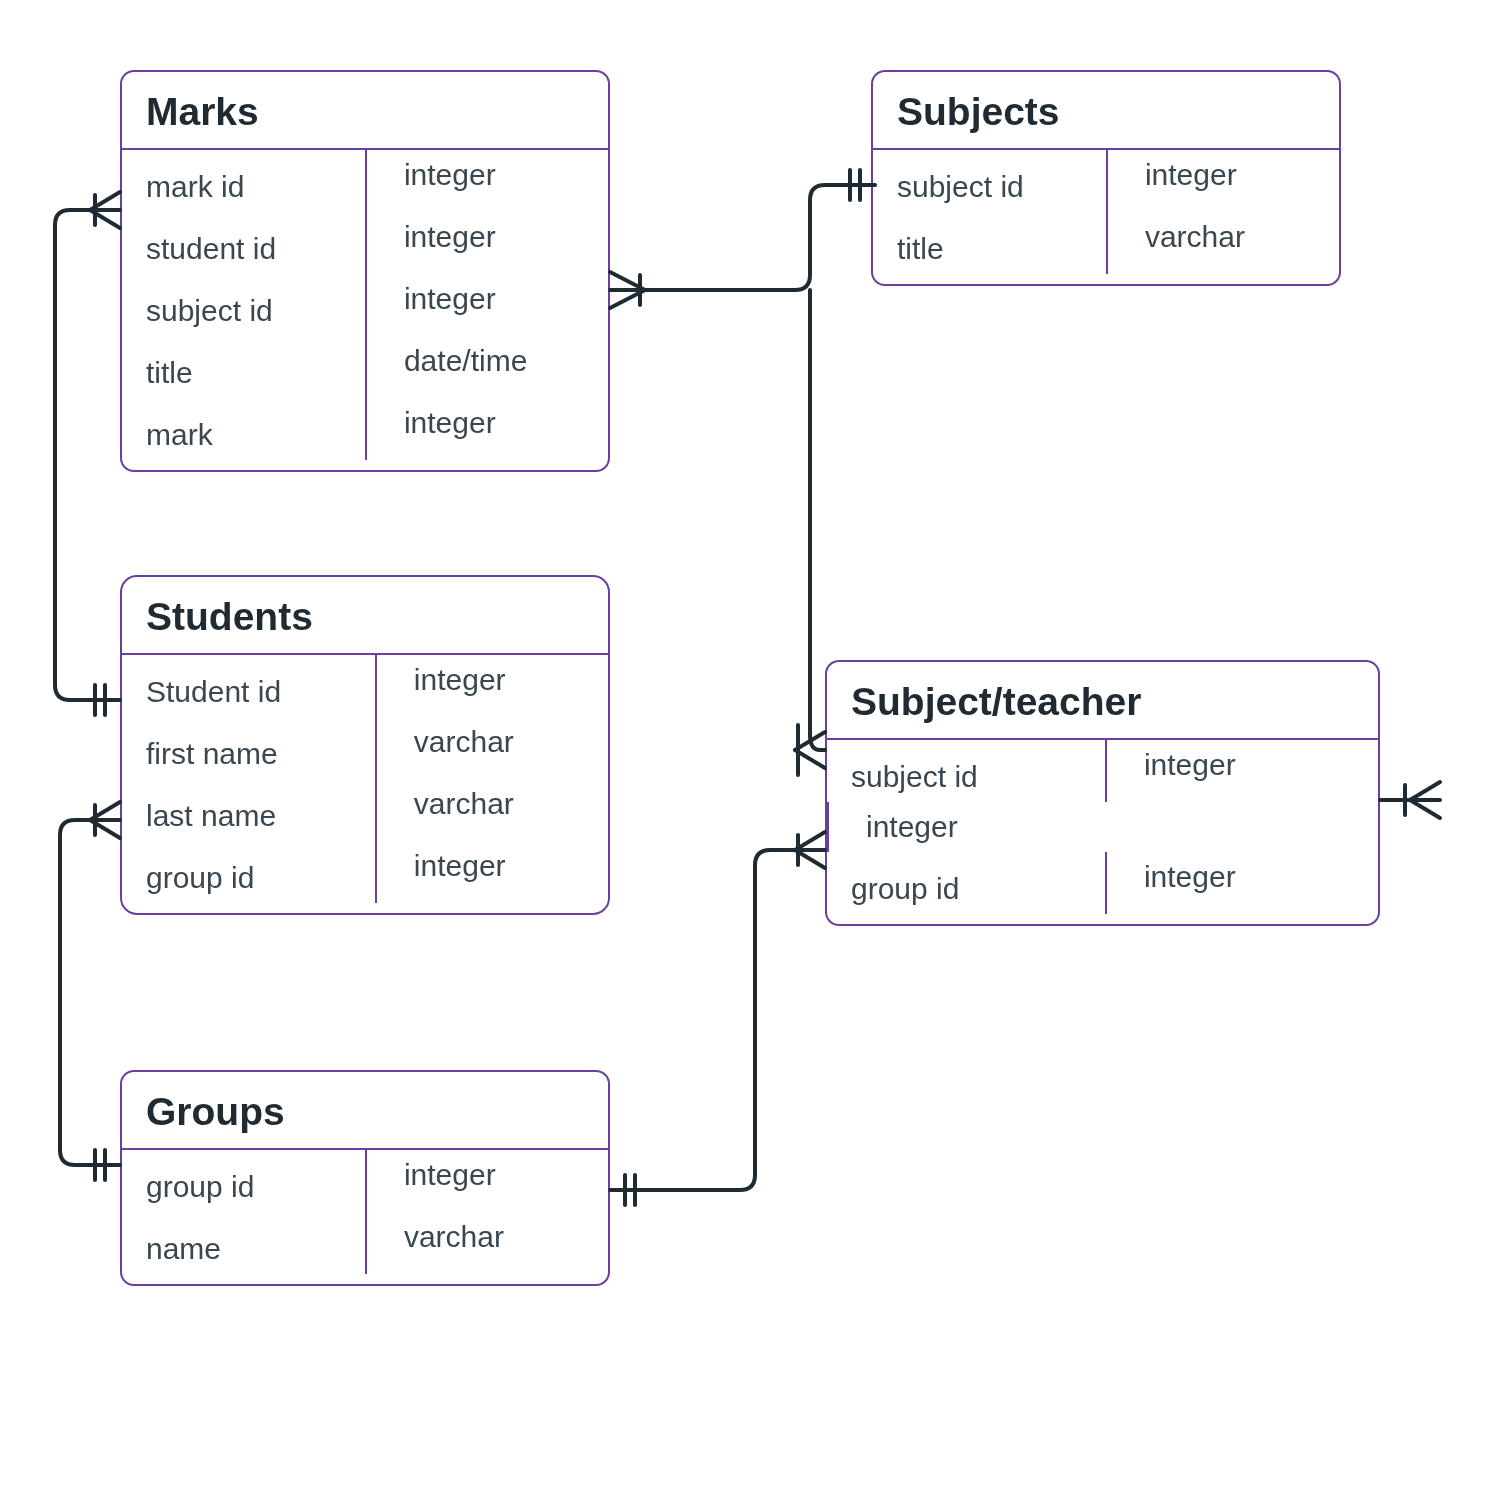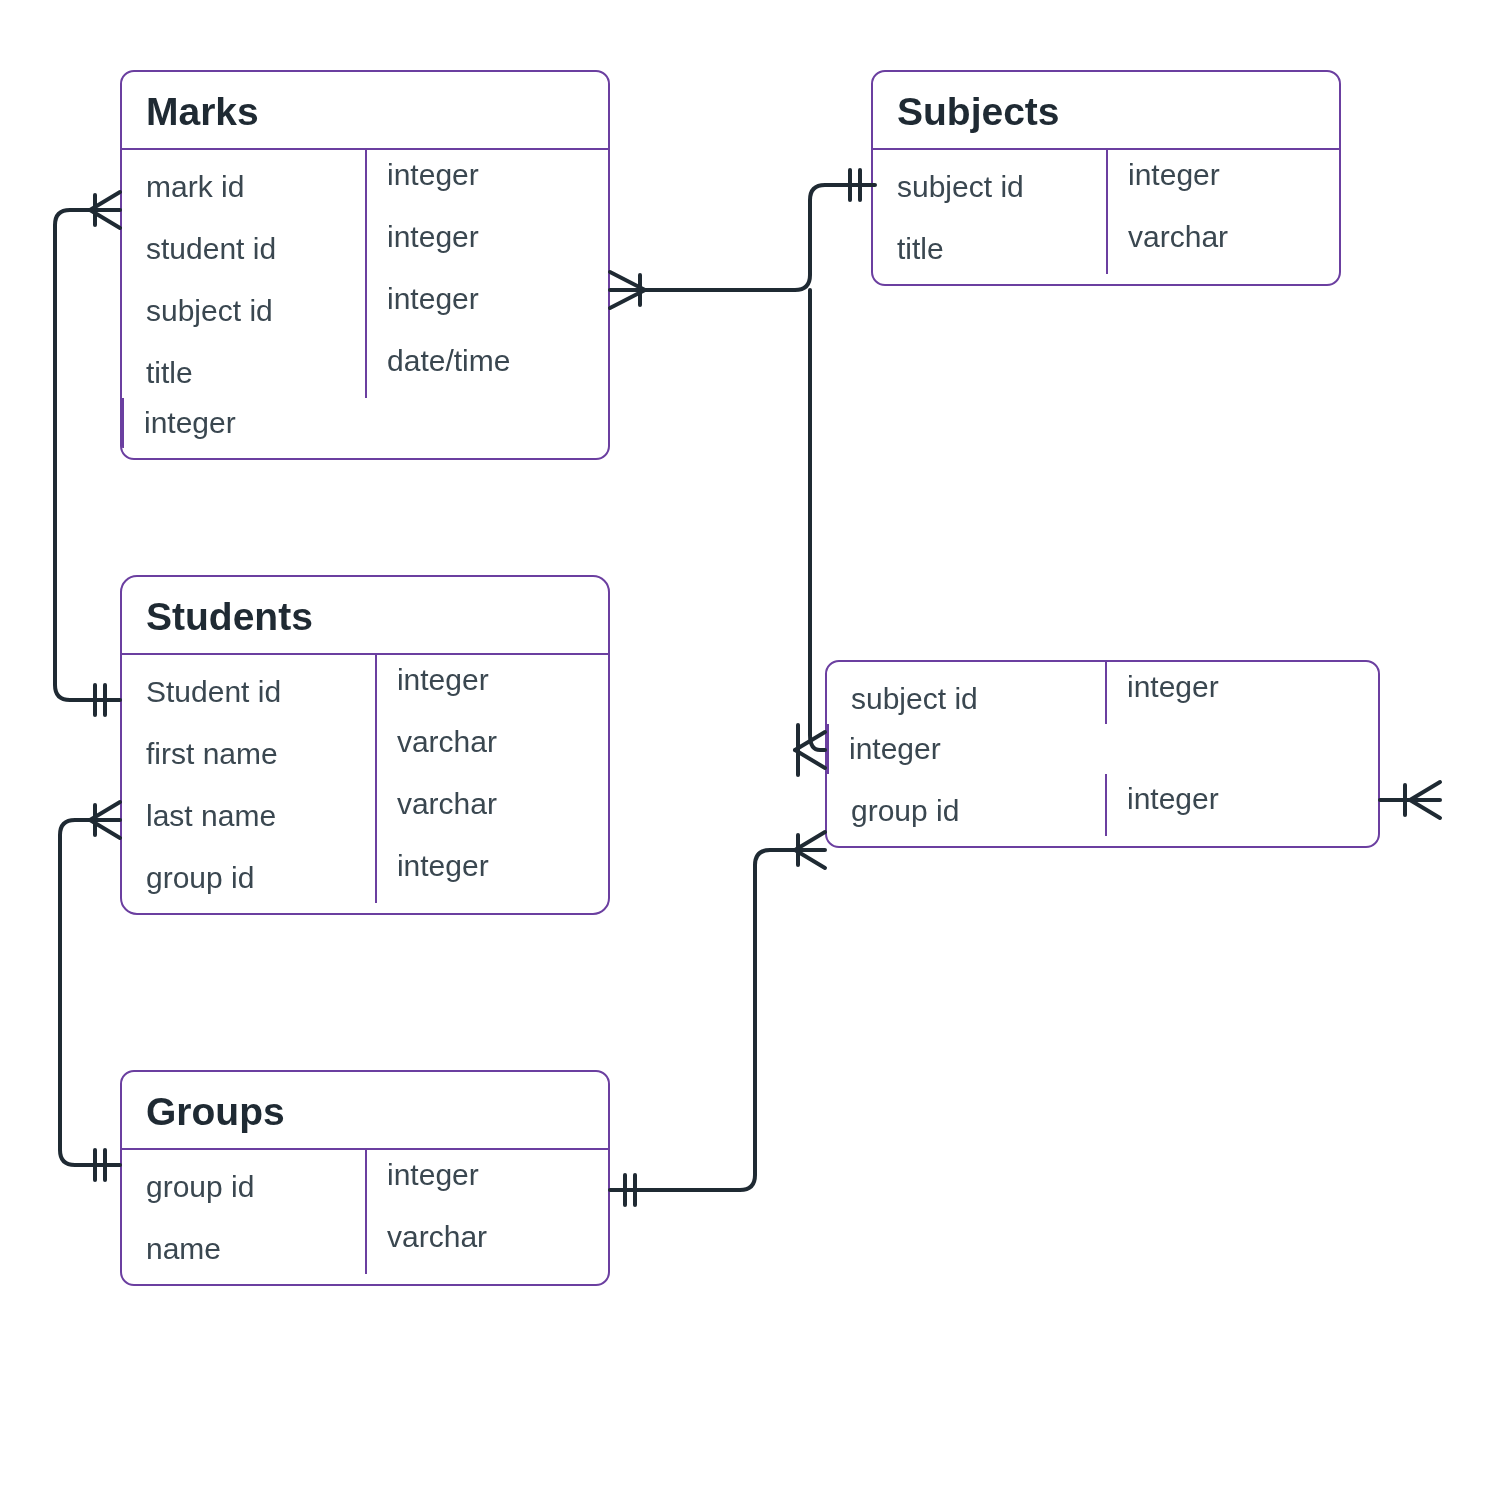--- a/index.html
+++ b/index.html
@@ -29,21 +29,21 @@
   .entity .row {
     display: flex;
     font-size: 30px;
     color: #3a4750;
   }
   .entity .cell-name {
     padding: 20px 12px 8px 24px;
     box-sizing: border-box;
   }
   .entity .cell-type {
-    padding: 8px 12px 8px 20px;
+    padding: 8px 12px 8px 37px;
     border-left: 2px solid #6b3fa0;
     box-sizing: border-box;
   }
   svg.connectors {
     position: absolute;
     left: 0; top: 0;
     width: 1500px;
     height: 1500px;
     pointer-events: none;
   }
@@ -70,20 +70,21 @@
   </div>
   <div class="row">
     <div class="cell-name" style="width:245px">subject id</div>
     <div class="cell-type" style="width:245px">integer</div>
   </div>
   <div class="row">
     <div class="cell-name" style="width:245px">title</div>
     <div class="cell-type" style="width:245px">date/time</div>
   </div>
   <div class="row" style="padding-bottom:10px">
+    <div class="cell-name" style="width:245px">mark</div>
     <div class="cell-type" style="width:245px">integer</div>
   </div>
 </div>
 
 <div class="entity" style="left:871px; top:70px; width:470px;">
   <div class="title">Subjects</div>
   <div class="row">
     <div class="cell-name" style="width:235px">subject id</div>
     <div class="cell-type" style="width:235px">integer</div>
   </div>
@@ -107,20 +108,21 @@
     <div class="cell-name" style="width:255px">last name</div>
     <div class="cell-type" style="width:235px">varchar</div>
   </div>
   <div class="row" style="padding-bottom:10px">
     <div class="cell-name" style="width:255px">group id</div>
     <div class="cell-type" style="width:235px">integer</div>
   </div>
 </div>
 
 <div class="entity" style="left:825px; top:660px; width:555px;">
+  <div class="title">Subject/teacher</div>
   <div class="row">
     <div class="cell-name" style="width:280px">subject id</div>
     <div class="cell-type" style="width:275px">integer</div>
   </div>
   <div class="row">
     <div class="cell-type" style="width:275px">integer</div>
   </div>
   <div class="row" style="padding-bottom:10px">
     <div class="cell-name" style="width:280px">group id</div>
     <div class="cell-type" style="width:275px">integer</div>

